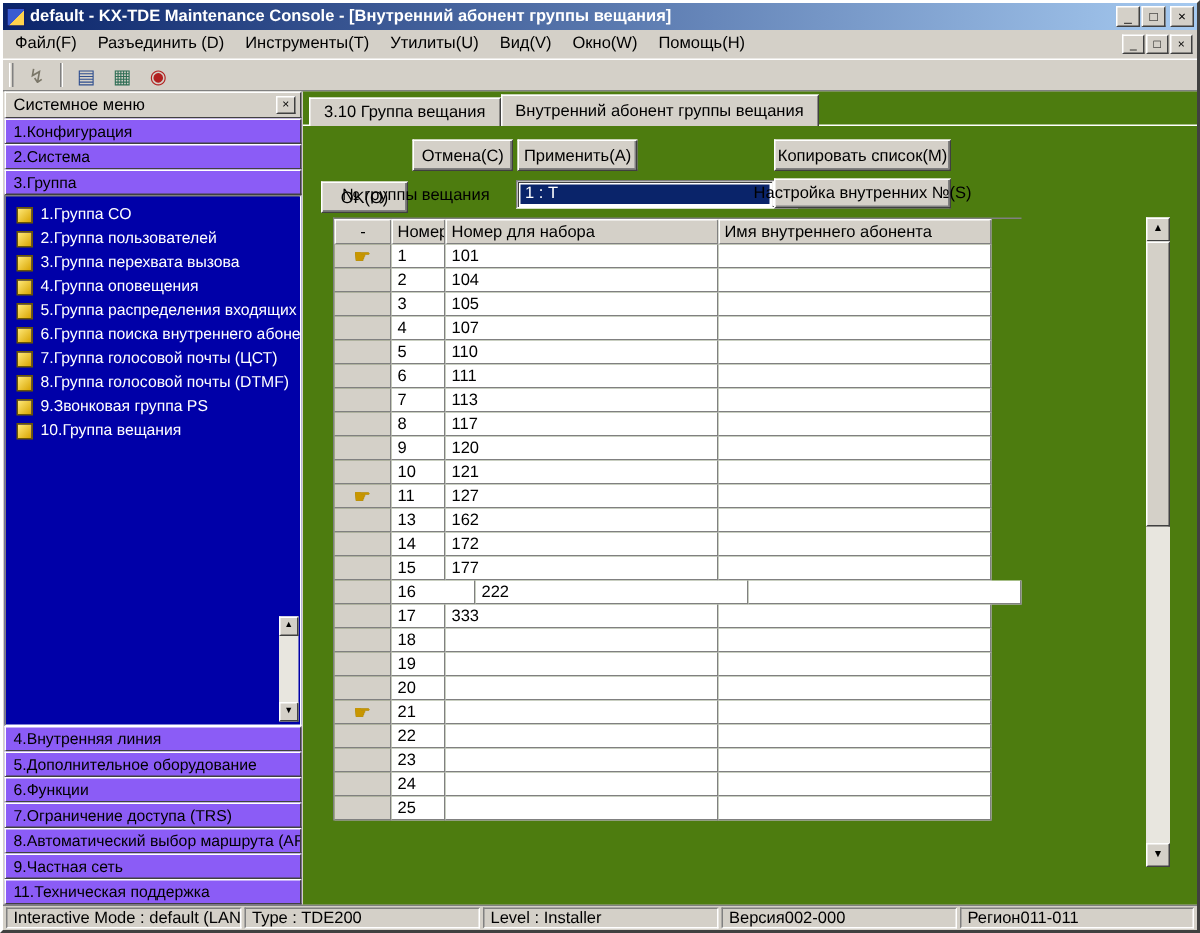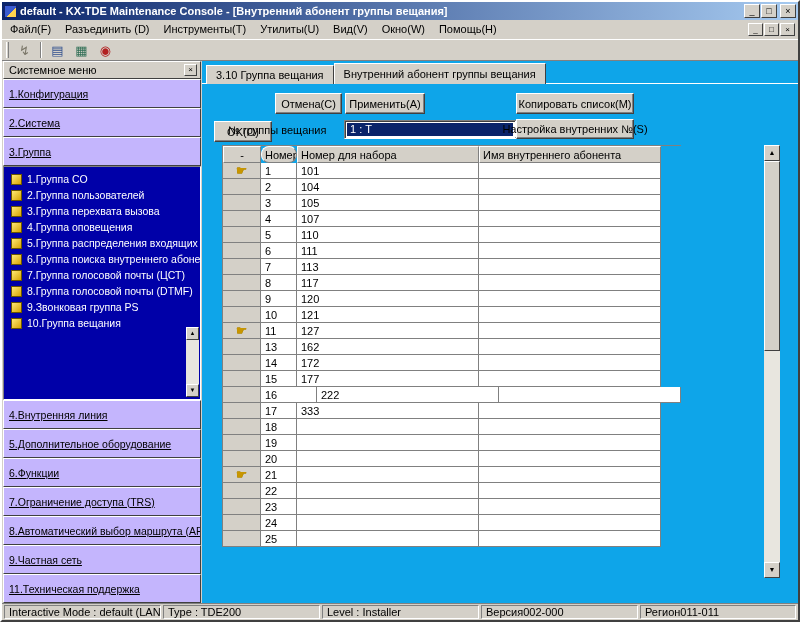--- a/index.html
+++ b/index.html
@@ -40,37 +40,37 @@
 
   
   .middle { flex:1; display:flex; min-height:0; }
 
   
   .sidebar { width:200px; flex:none; display:flex; flex-direction:column; padding:0 1px; }
   .side-header { height:18px; flex:none; background:#d4d0c8; border:1px solid; border-color:#fff #404040 #404040 #fff;
                  display:flex; align-items:center; justify-content:space-between; padding:0 3px 0 5px; }
   .side-close { width:13px; height:12px; background:#d4d0c8; border:1px solid; border-color:#fff #404040 #404040 #fff;
                 font-size:8px; line-height:8px; text-align:center; }
-  .side-btn { height:29px; flex:none; background:#c4b5fd; border:1px solid; border-color:#fff #404040 #404040 #fff;
+  .side-btn { height:17px; flex:none; background:#8b5cf6; border:1px solid; border-color:#fff #404040 #404040 #fff;
               display:flex; align-items:center; padding-left:5px; font-size:10.5px;
-              white-space:nowrap; overflow:hidden; cursor:default;text-decoration:underline; }
+              white-space:nowrap; overflow:hidden; cursor:default; }
   .group-panel { flex:1; background:#0000a8; border:1px solid; border-color:#808080 #fff #fff #808080;
                  position:relative; overflow:hidden; padding-top:4px; }
   .sub-item { height:16px; display:flex; align-items:center; gap:5px; padding-left:7px;
               color:#fff; white-space:nowrap; overflow:hidden; cursor:default; font-size:10.5px; }
   .sub-icon { width:11px; height:11px; flex:none; background:linear-gradient(135deg,#ffe978,#d8a400);
               border:1px solid #6b5600; }
   .side-scroll { position:absolute; right:1px; bottom:2px; width:13px; height:70px;
                  display:flex; flex-direction:column; background:#e8e6df; }
   .ss-btn { height:13px; flex:none; background:#d4d0c8; border:1px solid; border-color:#fff #404040 #404040 #fff;
             font-size:6px; line-height:11px; text-align:center; }
   .ss-track { flex:1; }
 
   
-  .content { flex:1; position:relative; background:#0ea5e9; overflow:hidden; }
+  .content { flex:1; position:relative; background:#4d7c0f; overflow:hidden; }
   .tabstrip { position:absolute; top:2px; left:4px; height:21px; display:flex; align-items:flex-end; z-index:2; }
   .tab { height:19px; padding:3px 9px 0; background:#d4d0c8; border:1px solid;
          border-color:#fff #404040 #d4d0c8 #fff; border-bottom:none; white-space:nowrap; cursor:default; }
   .tab.active { height:21px; padding-top:4px; position:relative; z-index:3; }
   .panel-top { position:absolute; top:22px; left:0; right:0; height:1px; background:#ffffff; z-index:1; }
 
   .pbtn { position:absolute; background:#d4d0c8; border:1px solid; border-color:#fff #404040 #404040 #fff;
           box-shadow:inset -1px -1px 0 #808080; font-size:11px; font-family:"Liberation Sans",sans-serif;
           display:flex; align-items:center; justify-content:center; white-space:nowrap; }
   .flabel { position:absolute; white-space:nowrap; }
@@ -248,21 +248,21 @@
       <div class="flabel" style="left:26px; top:63px;">№ группы вещания</div>
       <div class="combo" style="left:142px; top:59px; width:188px; height:19px;">
         <div class="combo-value">1 : Т</div>
         <div class="combo-btn">▼</div>
       </div>
       <button class="pbtn" style="left:314px; top:58px; width:118px; height:20px;">Настройка внутренних №(S)</button>
 
       <div class="table">
         <div class="thead">
             <div class="th first" style="width: 38px;">-</div>
-            <div class="th" style="width: 36px; border-radius: 8px;">Номер</div>
+            <div class="th" style="width: 36px;">Номер</div>
             <div class="th" style="width: 182px;">Номер для набора</div>
             <div class="th" style="width: 182px;">Имя внутреннего абонента</div>
           </div>
         <div>
             <div class="trow">
               <div class="tc hand" style="width: 38px;">
                 <span class="handicon">☛</span>
               </div>
               <div class="tc num" style="width: 36px;">1</div>
               <div class="tc dial" style="width: 182px;">101</div>

